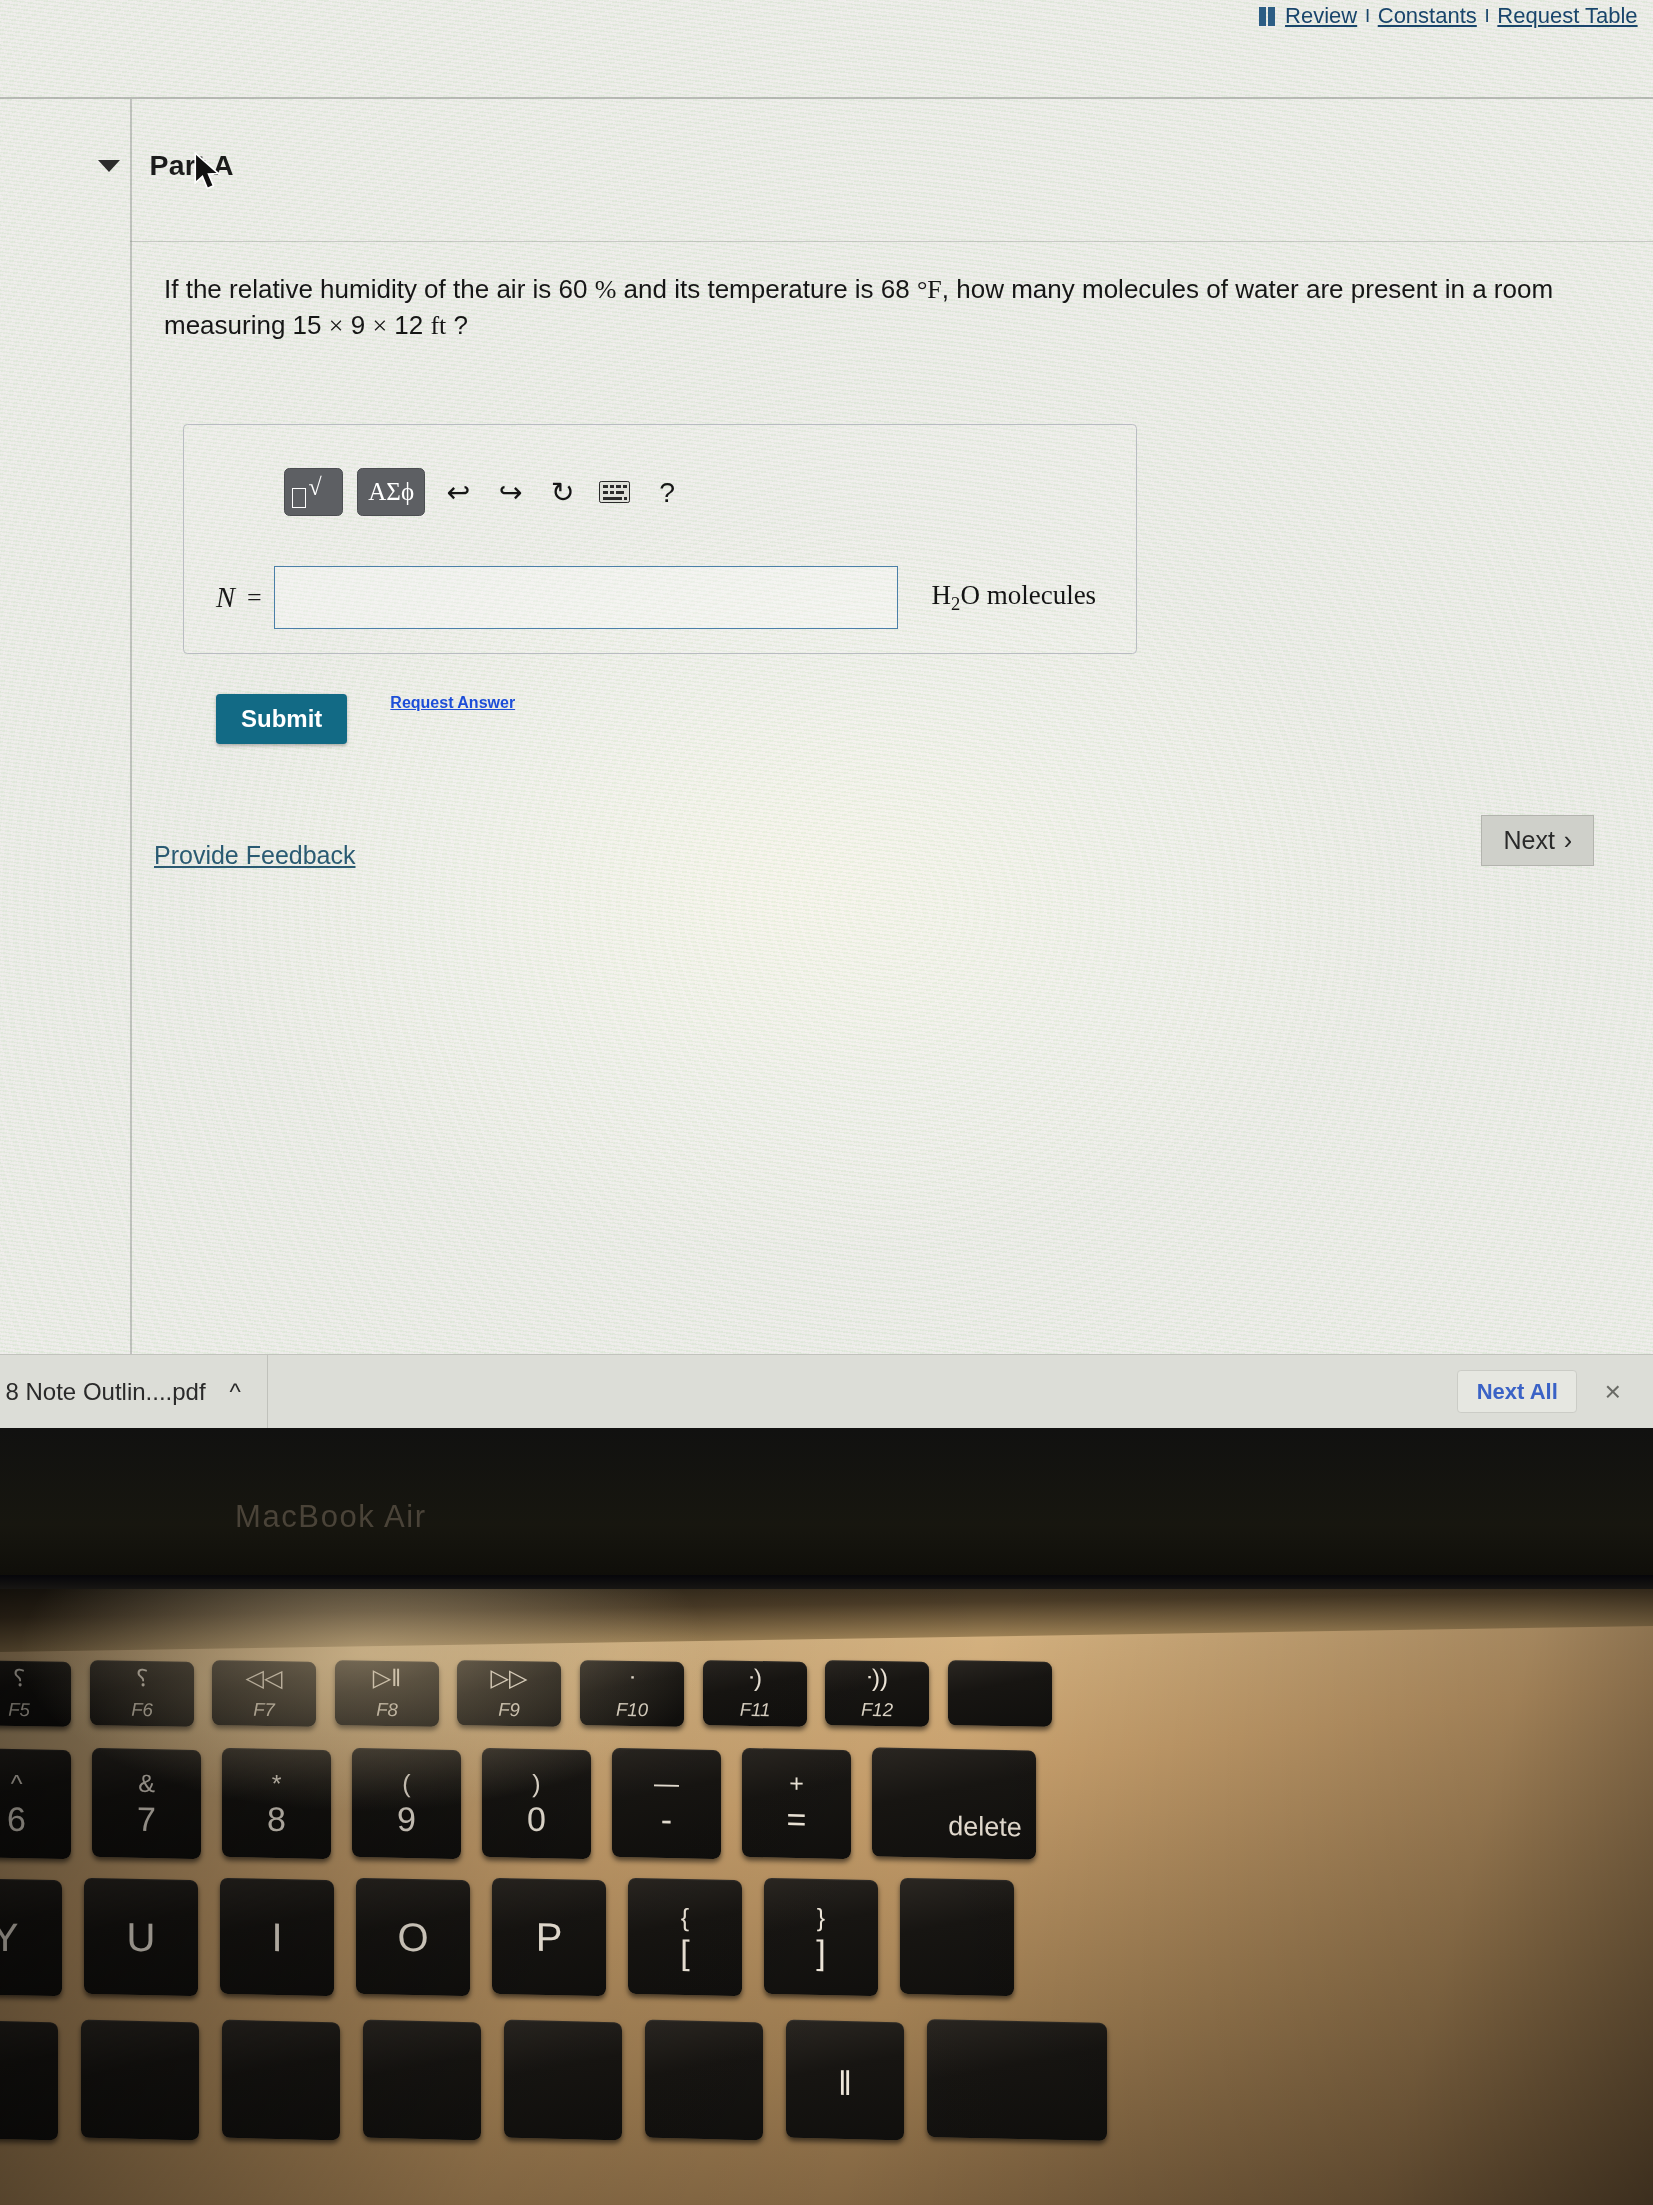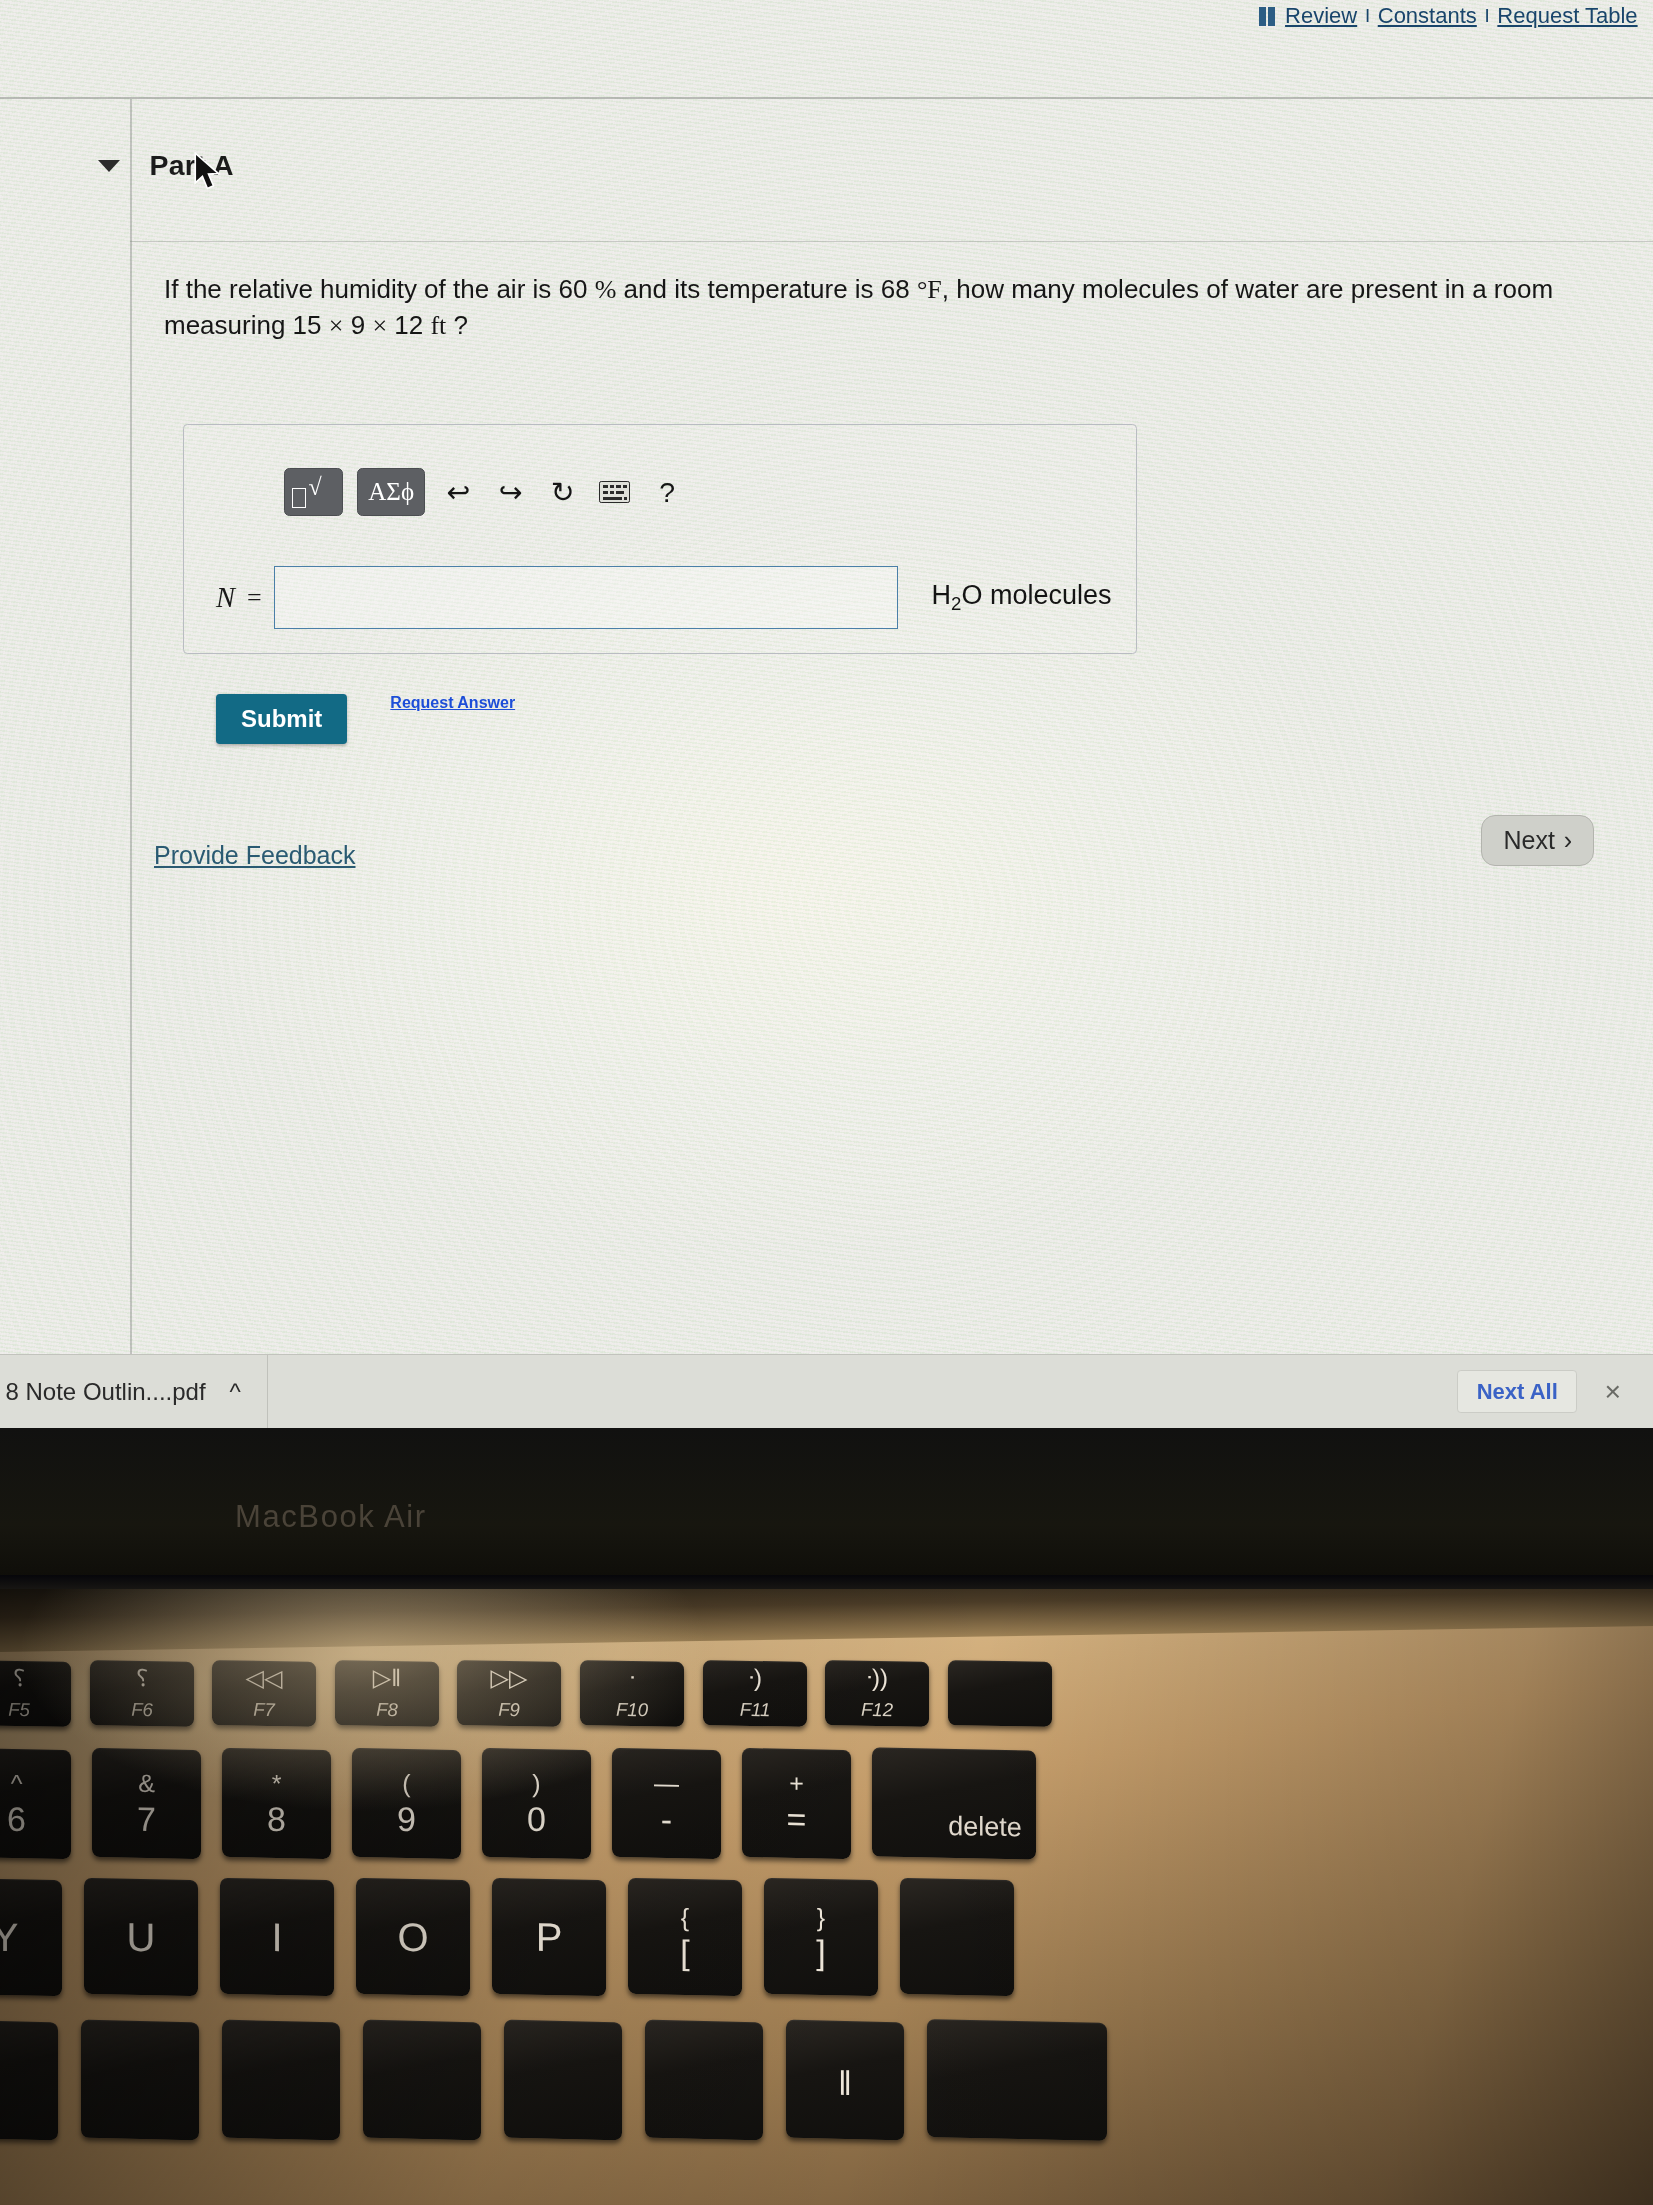--- a/index.html
+++ b/index.html
@@ -102,35 +102,35 @@
             position: relative; background: #dfe0da; }
   .kbd-ic b { position: absolute; background: #2a2a2a; height: 2.7px; display: block; }
 
   #nrow { position: absolute; left: 216px; top: 566px; z-index: 8;
           display: flex; align-items: center; gap: 12px; }
   #nlabel { font-family: "Liberation Serif", serif; font-size: 28.4px; font-style: italic; color: #1a1a1a; }
   #neq { font-family: "Liberation Serif", serif; font-size: 26px; color: #1a1a1a; }
   #ansinput { width: 624px; height: 63px; border: 1.6px solid #4a7fa8;
               background: rgba(255,255,255,0.25); font-size: 24px; padding: 0 9.8px;
               color: #111; outline: none; }
-  #units { margin-left: 22px; font-family: Liberation Sans, sans-serif; font-size: 27px; color: #141414; text-align: right; }
+  #units { margin-left: 22px; font-family: Liberation Serif, serif; font-size: 27px; color: #141414; text-align: right; }
   #units sub { font-size: 18.6px; }
 
   #submit-row { position: absolute; left: 216px; top: 694px; z-index: 8;
                 display: flex; align-items: flex-start; gap: 43px; }
   #submit-btn { background: #126a85; color: #fff; border: none; border-radius: 3.8px;
                 padding: 11px 25px; font-size: 24px; font-weight: bold; cursor: pointer;
                 box-shadow: 0 1.6px 3.3px rgba(0,0,0,.25); }
   #request-answer { color: #1d4ed8; font-size: 16px; font-weight: bold;
                     text-decoration: underline; cursor: pointer; }
 
   #provide-feedback { position: absolute; left: 138px; top: 841px; z-index: 8;
                       color: #2a5a72; font-size: 25px; text-decoration: underline; cursor: pointer; margin-left: 16px; }
   #next-btn { position: absolute; right: 60px; top: 815px; z-index: 8;
-              background: #cfd0ca; border: 0.5px solid #b3b4ae; border-radius: 14px;
+              background: #cfd0ca; border: 0.5px solid #b3b4ae; border-radius: 0;
               padding: 9.8px 21px; font-size: 25px; color: #2a2a2a; cursor: pointer;
               display: flex; align-items: center; gap: 8.8px; }
 
   
   #dl-bar { position: absolute; left: 0; bottom: 0; width: 1654px; height: 74px;
             background: #dcddd7; border-top: 1.1px solid #c2c3bd; z-index: 10;
             display: flex; align-items: center; }
   #dl-item { display: flex; align-items: center; gap: 24px; padding-left: 5.5px;
              font-size: 24px; color: #2a2a2a; height: 74px; }
   #dl-divider { width: 1.1px; height: 74px; background: #c0c1bb; margin-left: 26px; }

